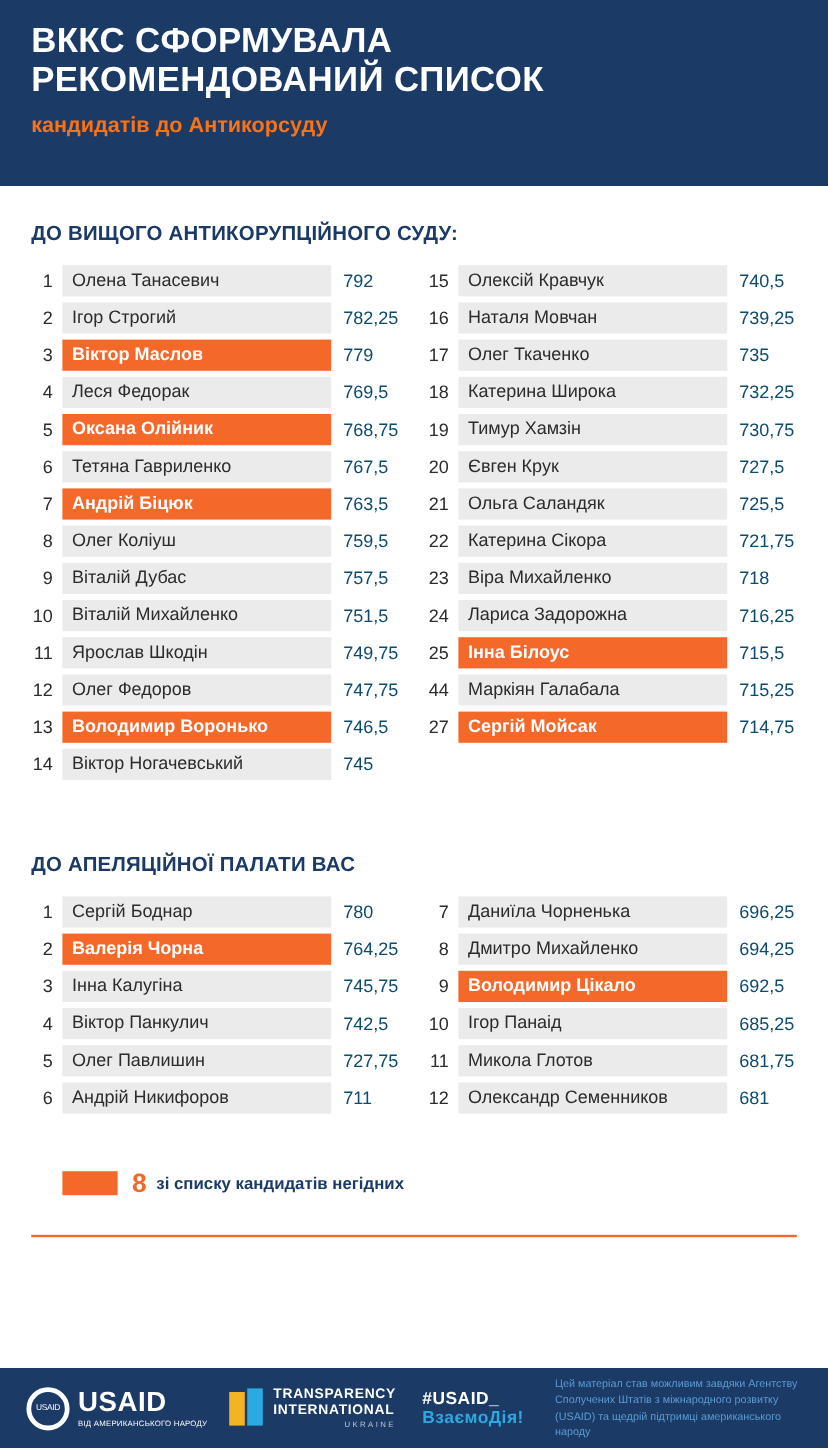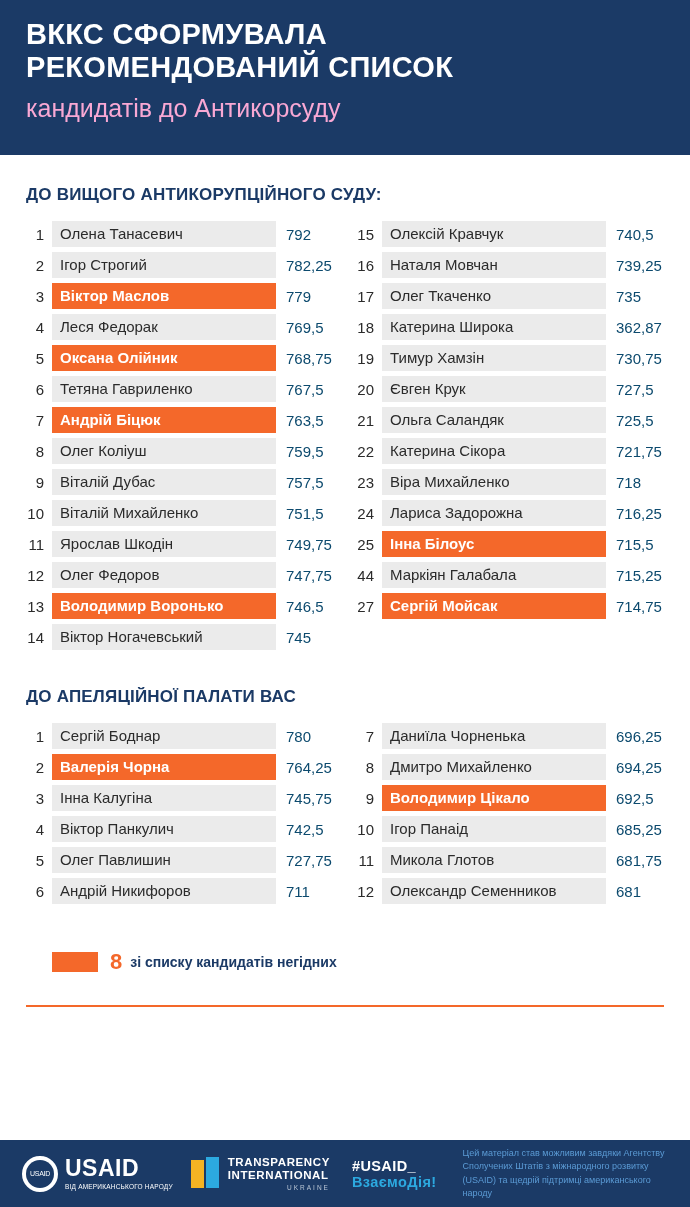--- a/index.html
+++ b/index.html
@@ -27,38 +27,38 @@
     color: #ffffff;
     font-size: 29px;
     line-height: 1.15;
     font-weight: bold;
     letter-spacing: 0.3px;
     text-transform: uppercase;
   }
   .header h1 .l2 { display: block; }
   .header .sub {
     margin-top: 9px;
-    color: #f9a8d4;
-    font-size: 25px;
-    font-weight: normal;
+    color: #f97316;
+    font-size: 18px;
+    font-weight: bold;
   }
 
   
   .section {
     padding: 0 26px;
   }
   .section-title {
     color: #1b3a66;
     font-size: 17px;
     font-weight: bold;
     text-transform: uppercase;
     letter-spacing: 0.2px;
     margin: 30px 0 16px 0;
   }
-  .section-title.second { margin-top: 32px; }
+  .section-title.second { margin-top: 56px; }
 
   .cols {
     display: flex;
     gap: 22px;
   }
   .col { width: 50%; }
 
   .row {
     display: flex;
     align-items: center;
@@ -308,21 +308,21 @@
             <div class="score">739,25</div>
           </div>
           <div class="row">
             <div class="rank">17</div>
             <div class="namebox">Олег Ткаченко</div>
             <div class="score">735</div>
           </div>
           <div class="row">
             <div class="rank">18</div>
             <div class="namebox">Катерина Широка</div>
-            <div class="score">362,87</div>
+            <div class="score">732,25</div>
           </div>
           <div class="row">
             <div class="rank">19</div>
             <div class="namebox">Тимур Хамзін</div>
             <div class="score">730,75</div>
           </div>
           <div class="row">
             <div class="rank">20</div>
             <div class="namebox">Євген Крук</div>
             <div class="score">727,5</div>

